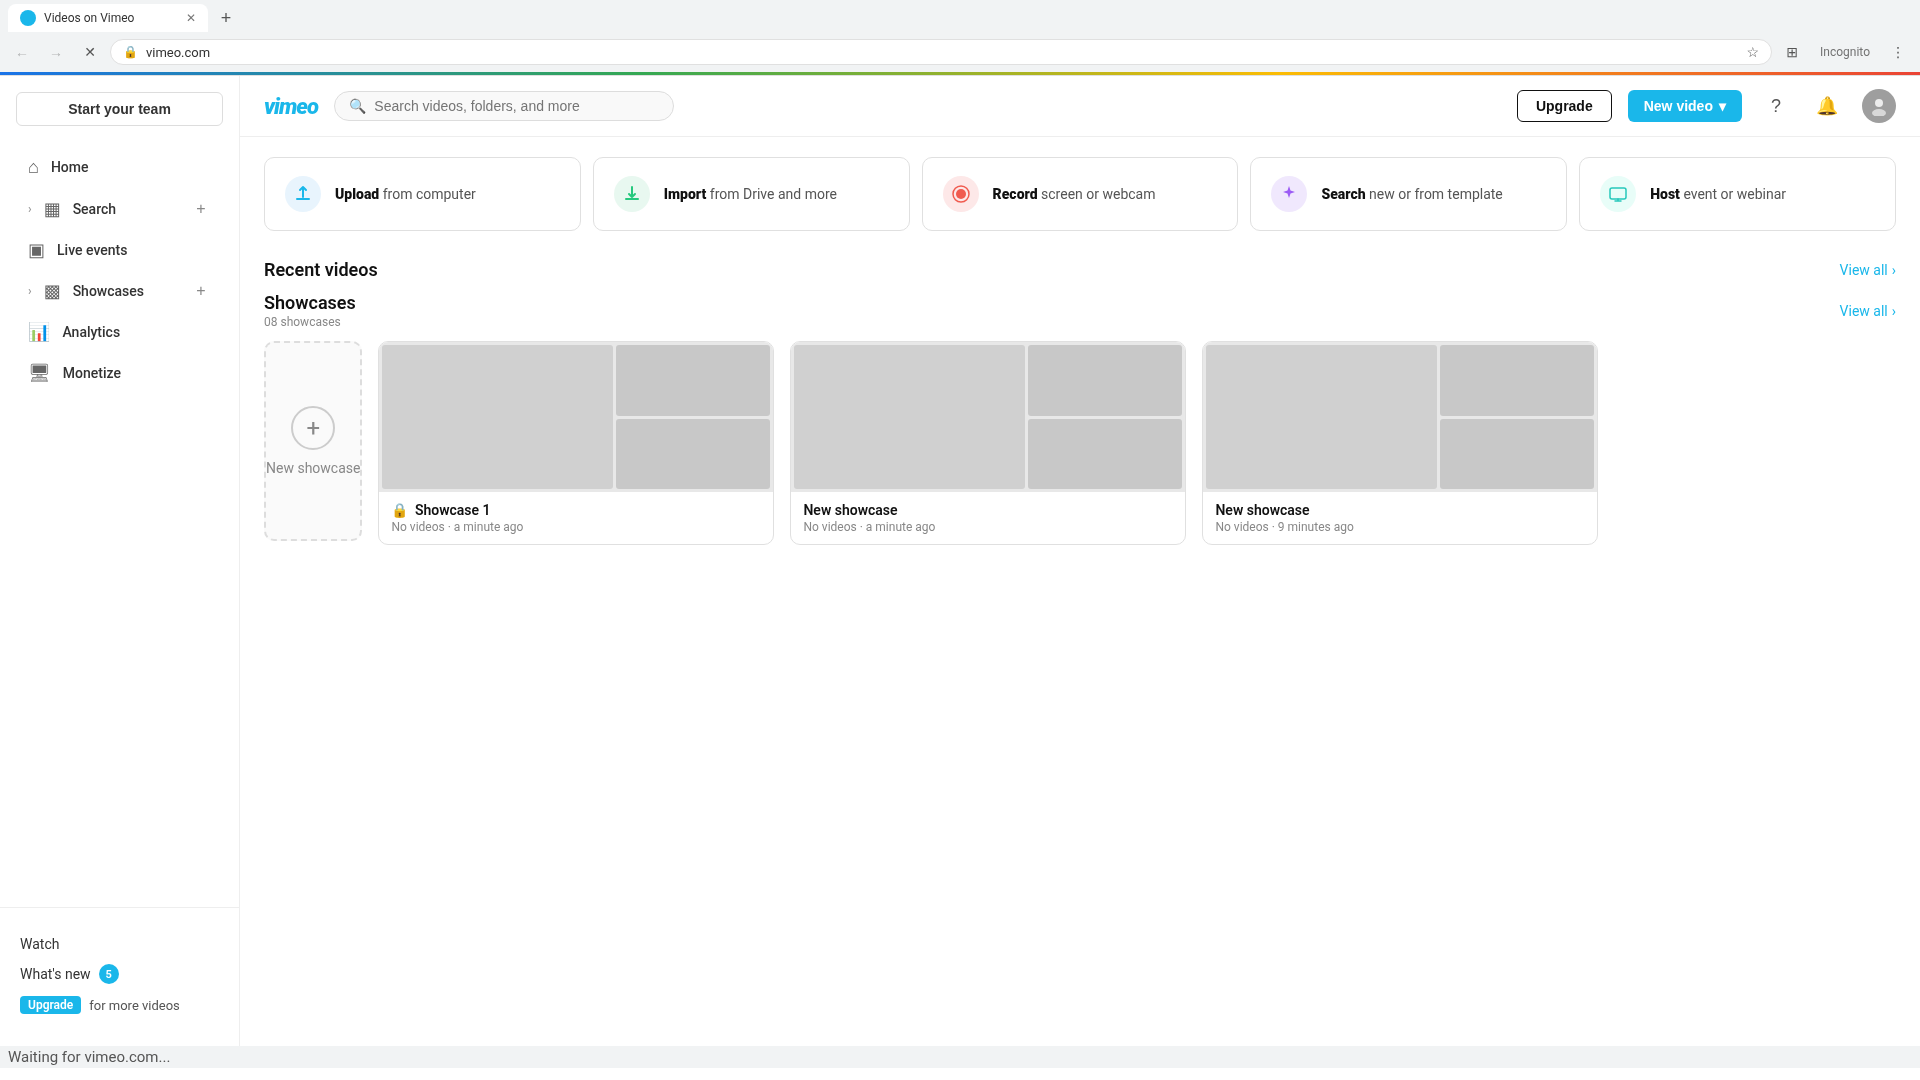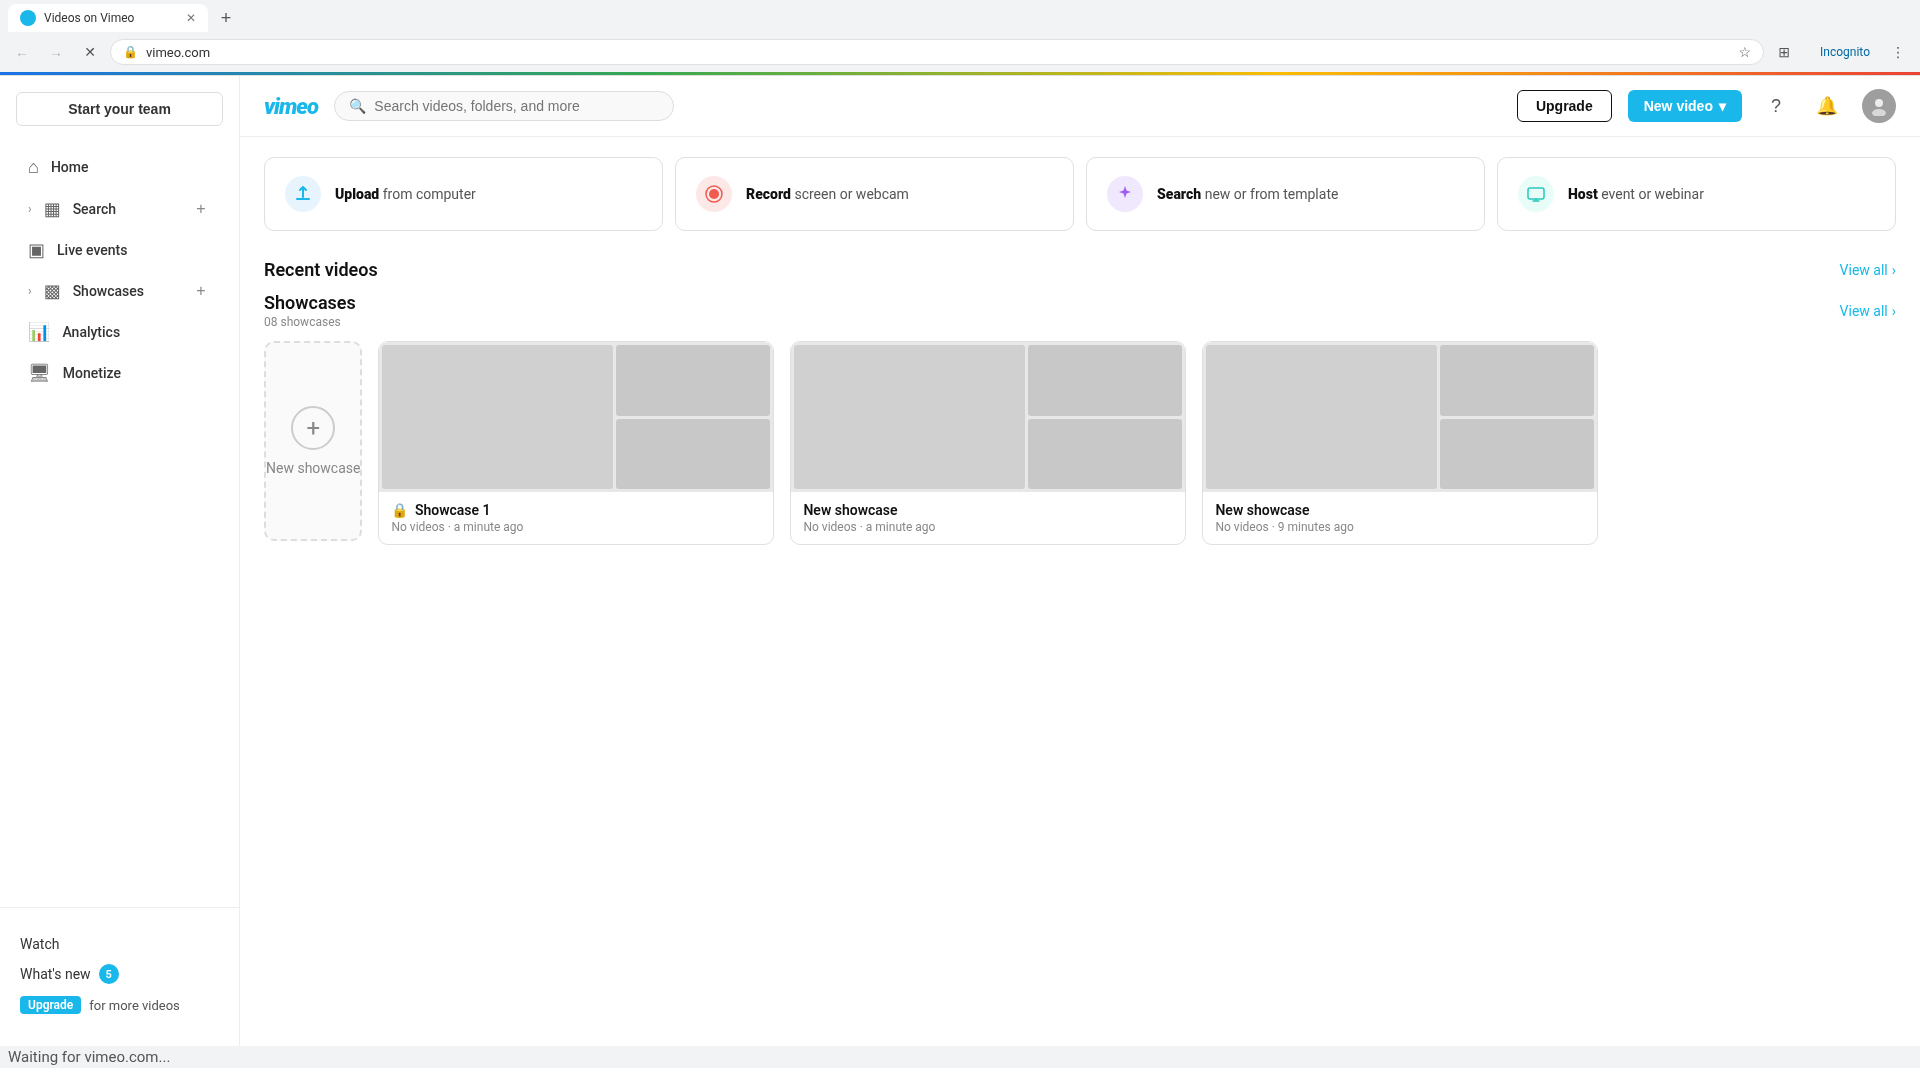--- a/index.html
+++ b/index.html
@@ -77,21 +77,21 @@
       border: none; background: transparent;
       cursor: pointer; border-radius: 4px;
       display: flex; align-items: center; justify-content: center;
       color: #555; font-size: 14px;
     }
     .incognito-badge {
       display: flex; align-items: center; gap: 4px;
       background: #f1f3f4;
       padding: 2px 8px;
       border-radius: 12px;
-      font-size: 12px; color: #0369a1; margin-left: 8px;
+      font-size: 12px; color: #737373;
     }
     .progress-bar {
       height: 3px;
       background: linear-gradient(90deg, #1a73e8, #34a853, #fbbc04, #ea4335);
       width: 100%;
     }
 
     
     .app-wrapper {
       display: flex;
@@ -525,20 +525,33 @@
             <path d="M4 15h12" stroke="#1ab7ea" stroke-width="2" stroke-linecap="round"></path>
           </svg>
         </div>
         <div class="action-card-text">
           <div class="action-card-title">
             <strong>Upload</strong> <span>from computer</span>
           </div>
         </div>
       </div>
 
+      <div class="action-card">
+        <div class="action-card-icon icon-green">
+          <svg width="20" height="20" viewBox="0 0 20 20" fill="none">
+            <path d="M10 3L10 13M10 13L7 10M10 13L13 10" stroke="#26c87e" stroke-width="2" stroke-linecap="round"></path>
+            <path d="M4 15h12" stroke="#26c87e" stroke-width="2" stroke-linecap="round"></path>
+          </svg>
+        </div>
+        <div class="action-card-text">
+          <div class="action-card-title">
+            <strong>Import</strong> <span>from Drive and more</span>
+          </div>
+        </div>
+      </div>
 
       <div class="action-card">
         <div class="action-card-icon icon-red">
           <svg width="20" height="20" viewBox="0 0 20 20" fill="none">
             <circle cx="10" cy="10" r="5" fill="#f05b4f"></circle>
             <circle cx="10" cy="10" r="8" stroke="#f05b4f" stroke-width="1.5" fill="none"></circle>
           </svg>
         </div>
         <div class="action-card-text">
           <div class="action-card-title">

